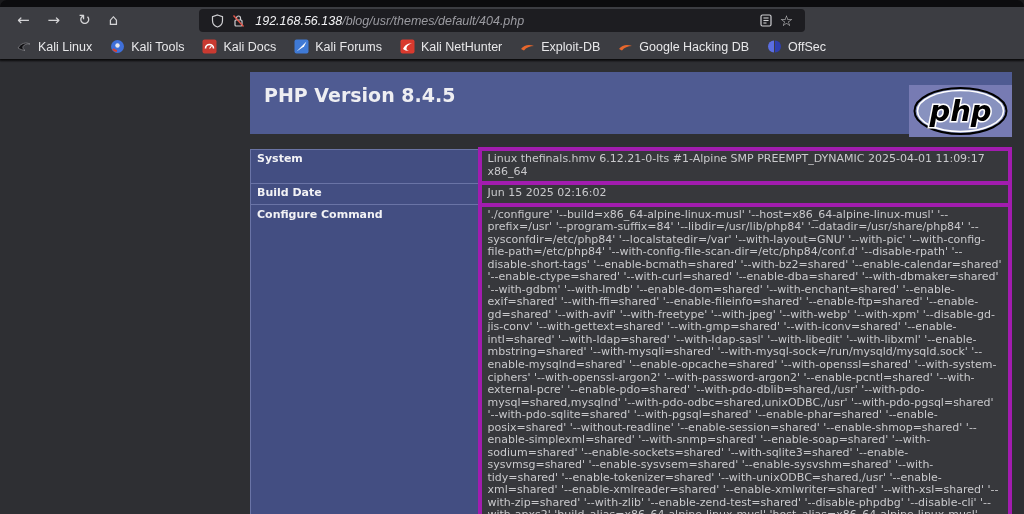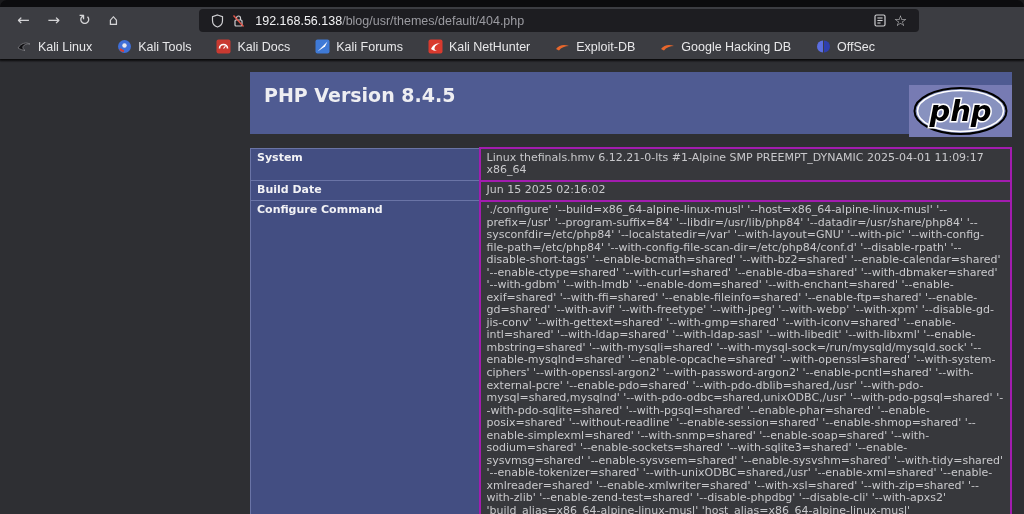--- a/index.html
+++ b/index.html
@@ -4,31 +4,31 @@
 <style>
   * { margin:0; padding:0; box-sizing:border-box; }
   html,body { width:1024px; height:514px; overflow:hidden; background:#1a1a1c;
               font-family:"Liberation Sans", sans-serif; }
 
   
   .top-strip { height:7px; background:#0c0c0e; border-radius:8px 8px 0 0; }
   .toolbar { height:27px; background:#3c3d42; display:flex; align-items:center; padding:0 8px; }
   .nav-btn { color:#d4d4d6; font-size:15px; line-height:1; padding:2px 9px; cursor:default;
              font-family:"DejaVu Sans", sans-serif; }
-  .urlbar { flex:0 0 auto; width:720px; height:23px; margin-left:72px; background:#1d1d21;
-            border-radius:4px; display:flex; align-items:center; padding:0 8px; color:#cfcfd2; }
+  .urlbar { flex:0 0 auto; width:606px; height:23px; margin-left:72px; background:#1d1d21;
+            border-radius:4px; display:flex; align-items:center; padding:0 8px; color:#cfcfd2;font-style:italic; }
   .urlbar .spacer { flex:1; }
   .url-text { font-size:12.5px; margin-left:6px; white-space:nowrap; overflow:hidden; }
   .url-domain { color:#f2f2f4; }
   .url-path { color:#9b9ba1; }
   .ub-icon { display:inline-flex; align-items:center; margin:0 4px; }
   .star { color:#d4d4d6; font-size:15px; font-family:"DejaVu Sans", sans-serif; }
 
   .bookmarks { height:25px; background:#3c3d42; display:flex; align-items:center;
-               padding:0 10px; gap:11px; box-shadow:0 2px 2px rgba(0,0,0,.45); position:relative; z-index:2;text-align:center; }
+               padding:0 10px; gap:4px; box-shadow:0 2px 2px rgba(0,0,0,.45); position:relative; z-index:2;text-align:center; }
   .bm { display:flex; align-items:center; gap:6px; padding:2px 7px; border-radius:3px; }
   .bm-label { color:#e8e8ea; font-size:12.5px; white-space:nowrap; }
   .favicon { width:15px; height:15px; display:inline-flex; }
 
   
   .content { height:455px; background:#2e2f33; position:relative; overflow:hidden; }
   .content::before { content:""; position:absolute; top:0; left:0; right:0; height:3px;
                      background:linear-gradient(#101012,rgba(16,16,18,0)); }
   .php-wrap { position:absolute; left:250px; top:13px; width:762px;
               font-family:"DejaVu Sans", sans-serif; }
@@ -36,21 +36,21 @@
   .php-header { background:#4f5b92; height:62px; position:relative; padding:12px 14px; }
   .php-title { color:#eeeef2; font-size:19px; font-weight:bold;
                font-family:"DejaVu Sans", sans-serif; }
   .php-logo { position:absolute; right:0; top:13px;text-align:right; }
 
   table.info { border-collapse:collapse; margin-top:13px; width:762px;
                font-size:11px; color:#c9c9cc; table-layout:fixed; }
   td.e { background:#434e82; color:#f2f2f5; font-weight:bold; width:229px;
          border:1px solid #6a74a6; padding:2px 6px 3px; vertical-align:baseline;
          font-size:11px; }
-  td.v { background:#37383c; border:2px solid #a21caf; padding:2px 6px 3px;
+  td.v { background:#37383c; border:4px solid #a21caf; padding:2px 6px 3px;
          vertical-align:baseline; word-wrap:break-word; line-height:1.14; }
 
   svg { display:block; }
 </style>
 </head>
 <body>
 
 <div class="top-strip"></div>
 
 <div class="toolbar">

